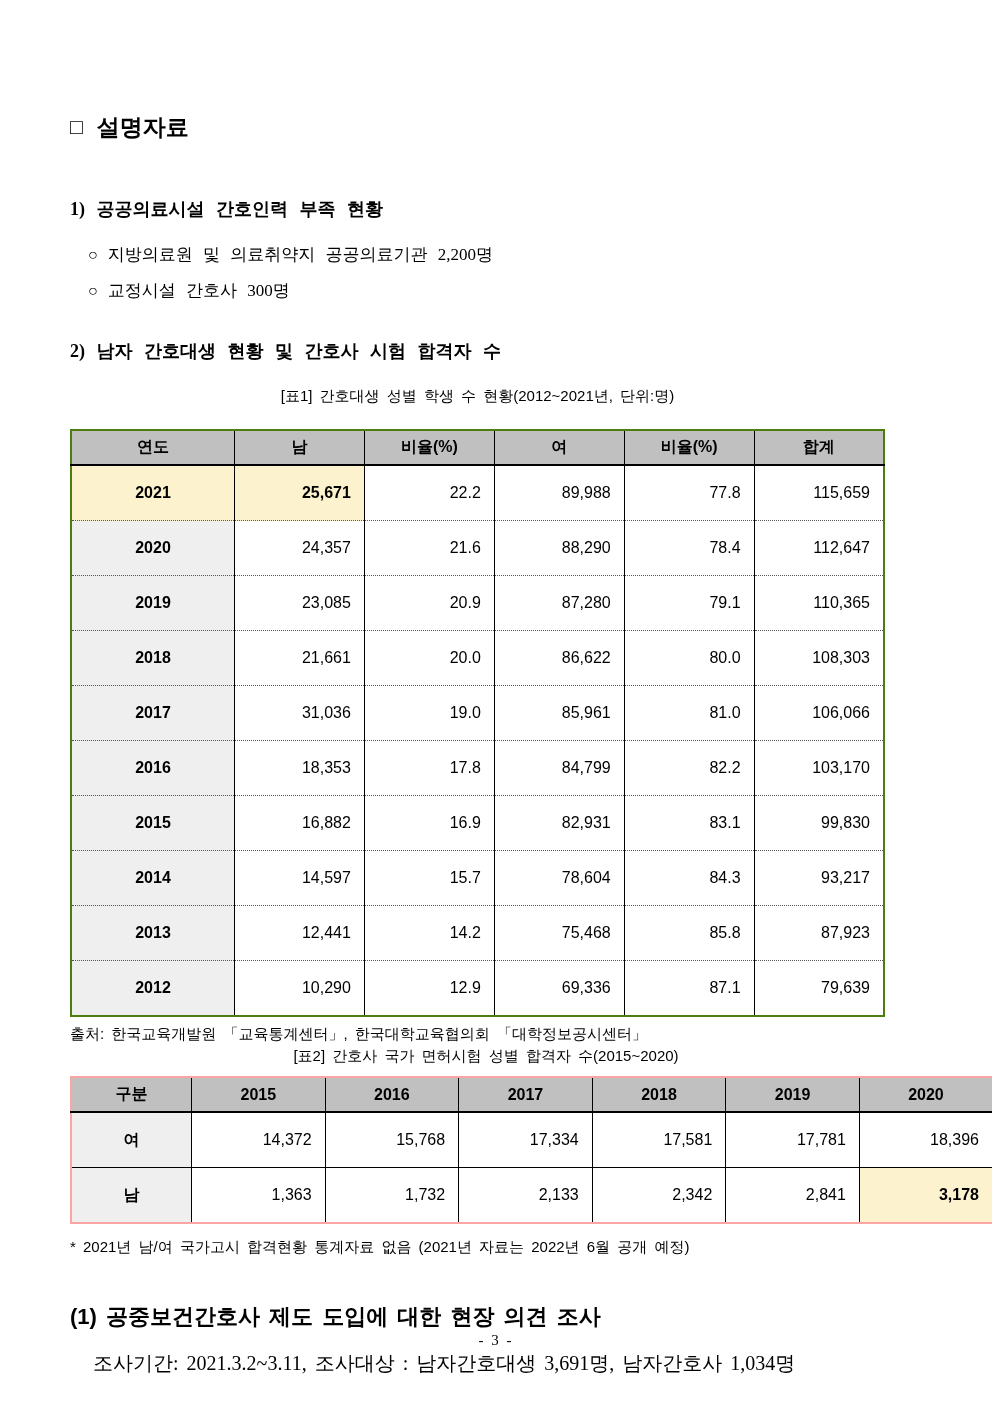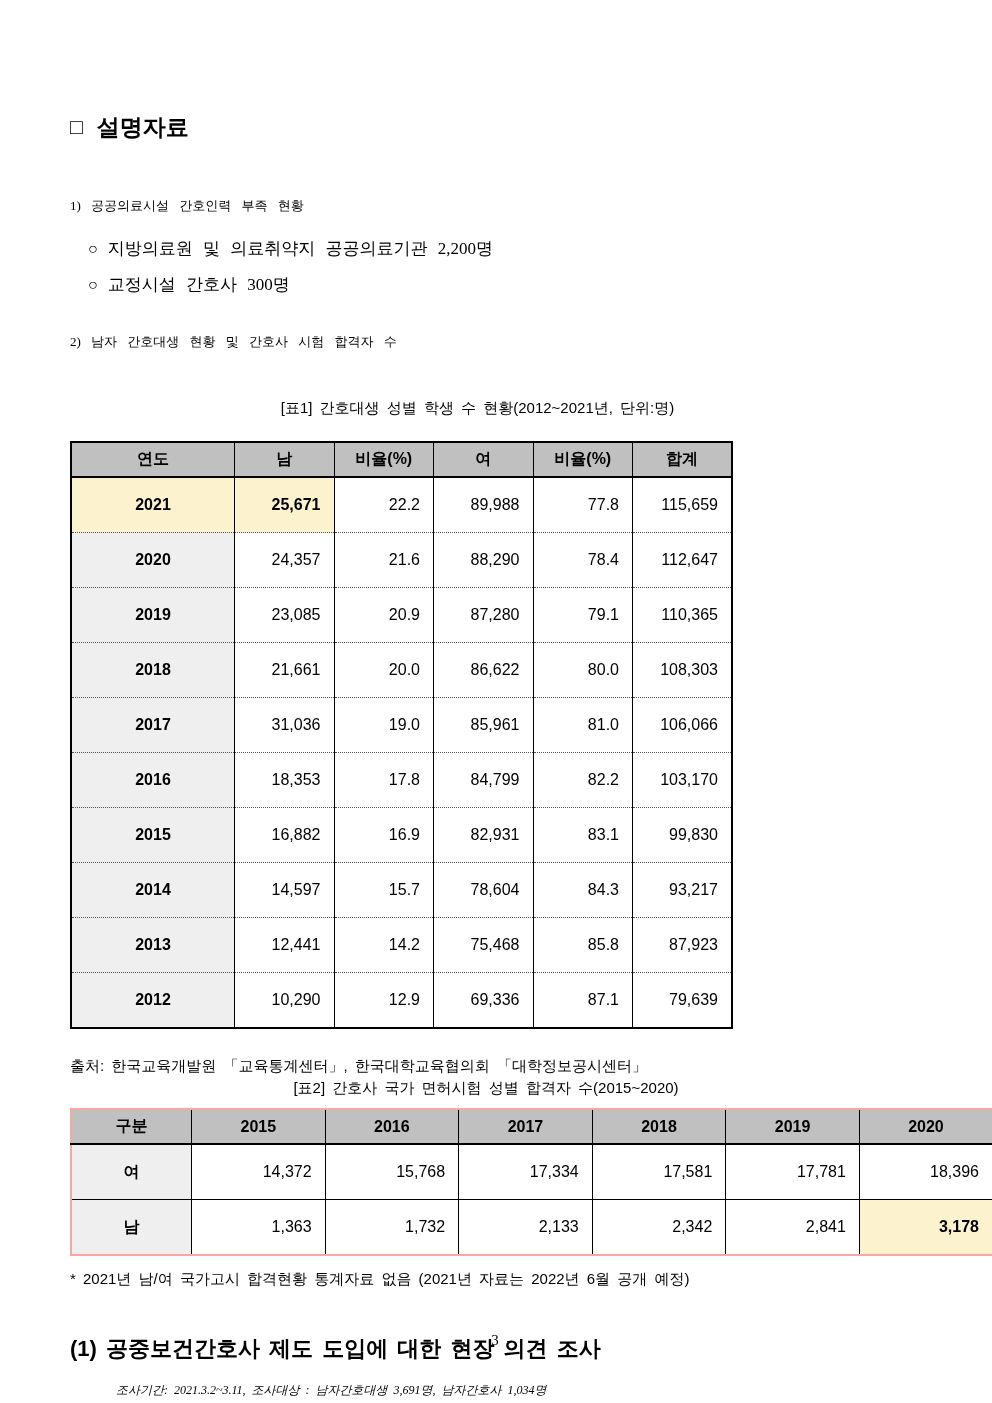--- a/index.html
+++ b/index.html
@@ -15,48 +15,48 @@
   .doc-title {
     font-family: "Liberation Sans", sans-serif;
     font-weight: 700; font-size: 23px;
     display: flex; align-items: center; gap: 14px;
   }
   .doc-title .glyph { font-weight: 400; font-size: 21px; position: relative; top: -1px; }
 
   
   .section-heading {
     font-family: "Liberation Serif", serif;
-    font-weight: 400; font-size: 13px; word-spacing: 7px;
+    font-weight: 700; font-size: 18px; word-spacing: 7px;
   }
   .s1 { margin-top: 54px; }
   .s2 { margin-top: 30px; }
   .s3 { margin-top: 58px; }
 
   
   .bullet-list { margin-top: 16px; padding-left: 18px; }
   .bullet-item { font-size: 17px; word-spacing: 6px; line-height: 36px; }
   .bullet-item .glyph { margin-right: 10px; font-size: 16px; }
 
   
   .tbl-caption {
     font-family: "Liberation Sans", sans-serif;
     font-size: 15px; text-align: center; word-spacing: 3px;
   }
-  .cap1 { margin-top: 48px; width: 815px; margin-bottom: 10px; }
+  .cap1 { margin-top: 24px; width: 815px; margin-bottom: 10px; }
   .cap2 { width: 832px; margin-bottom: 10px; }
   .note-line {
     font-family: "Liberation Sans", sans-serif;
     font-size: 15px; line-height: 26px; word-spacing: 3px;
   }
-  .src1 { margin-top: 24px; }
+  .src1 { margin-top: 4px; }
   .notes2 { margin-top: 10px; }
 
   
   table { border-collapse: collapse; table-layout: fixed; font-family: "Liberation Sans", sans-serif; }
-  .t1 { width: 663px; border: 2px solid #000000; margin-top: 23px; }
+  .t1 { width: 815px; border: 2px solid #4d7c0f; margin-top: 23px; }
   .t2 { width: 924px; border: 2px solid #fca5a5; }
   th {
     background: #c0c0c0; font-weight: 700; font-size: 16px;
     border: 1px solid #000; border-bottom: 2px solid #000;
     height: 33px; text-align: center; padding: 0 2px;
   }
   .t1 th:first-child { width: 158px; }
   .t2 th:first-child { width: 115px; }
   td {
     font-size: 16px; height: 30px;
@@ -72,22 +72,22 @@
   }
   td.hl { background: #fcf2cd; font-weight: 700; }
 
   
   .sub-heading {
     font-family: "Liberation Sans", sans-serif;
     font-weight: 700; font-size: 22px; word-spacing: 3px;
     margin-top: 42px;
   }
   .detail-line {
-    margin-top: 18px; margin-left: 46px;
-    font-size: 12px; word-spacing: 3px; font-style: italic;
+    margin-top: 18px; margin-left: 23px;
+    font-size: 20px; word-spacing: 3px;
   }
 
   
   .page-footer {
     position: absolute; top: 1332px; left: 0; right: 0;
     text-align: center; font-size: 15px; letter-spacing: 2px;
   }
 </style>
 </head>
 <body>

